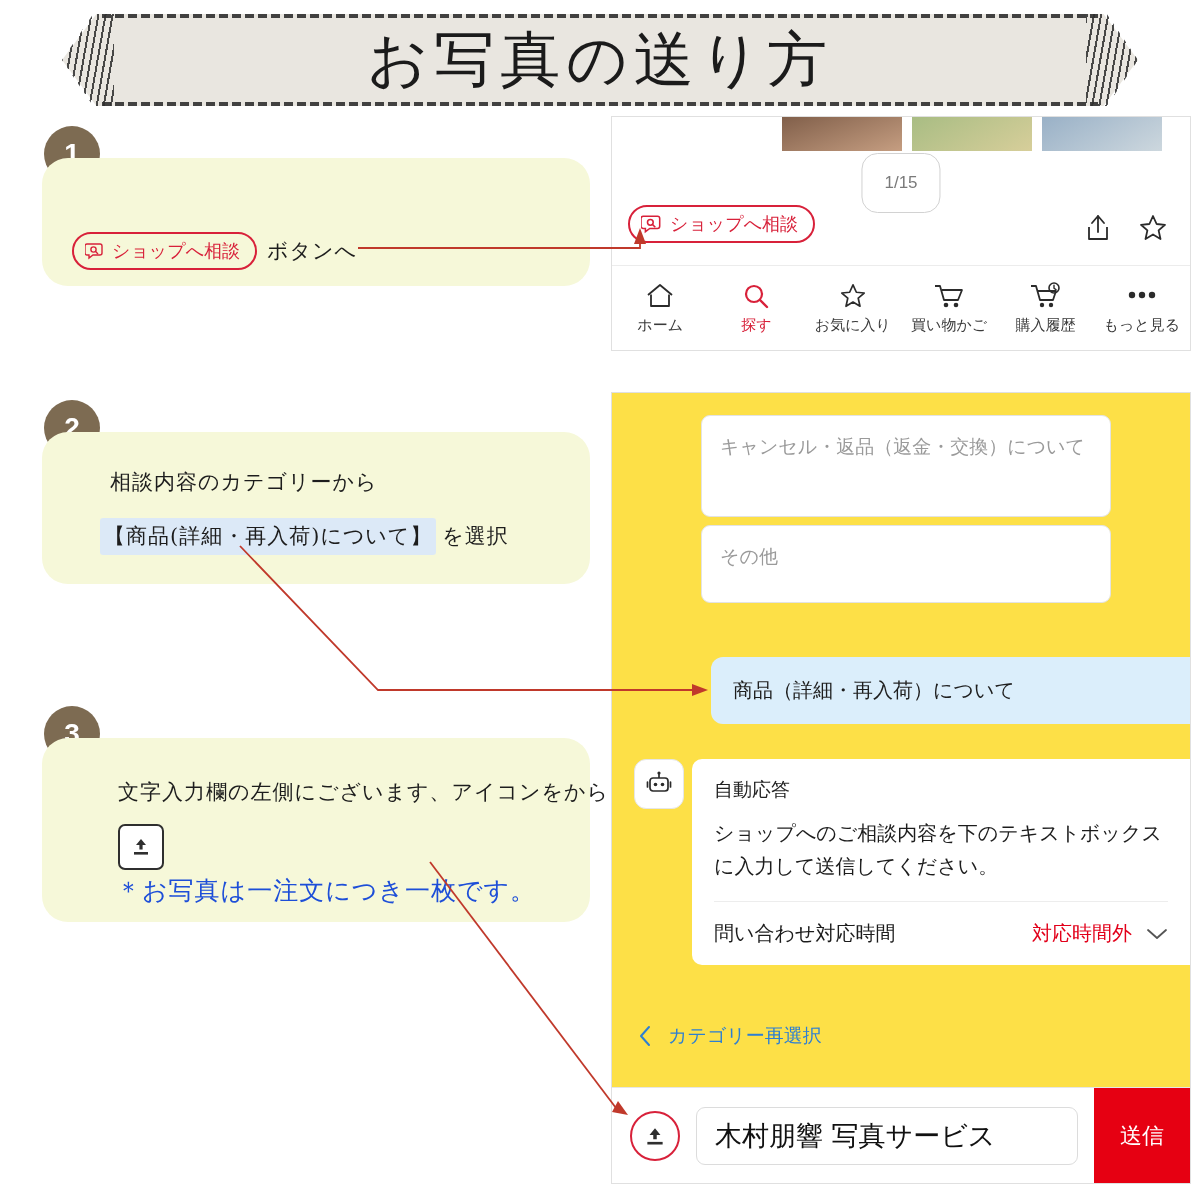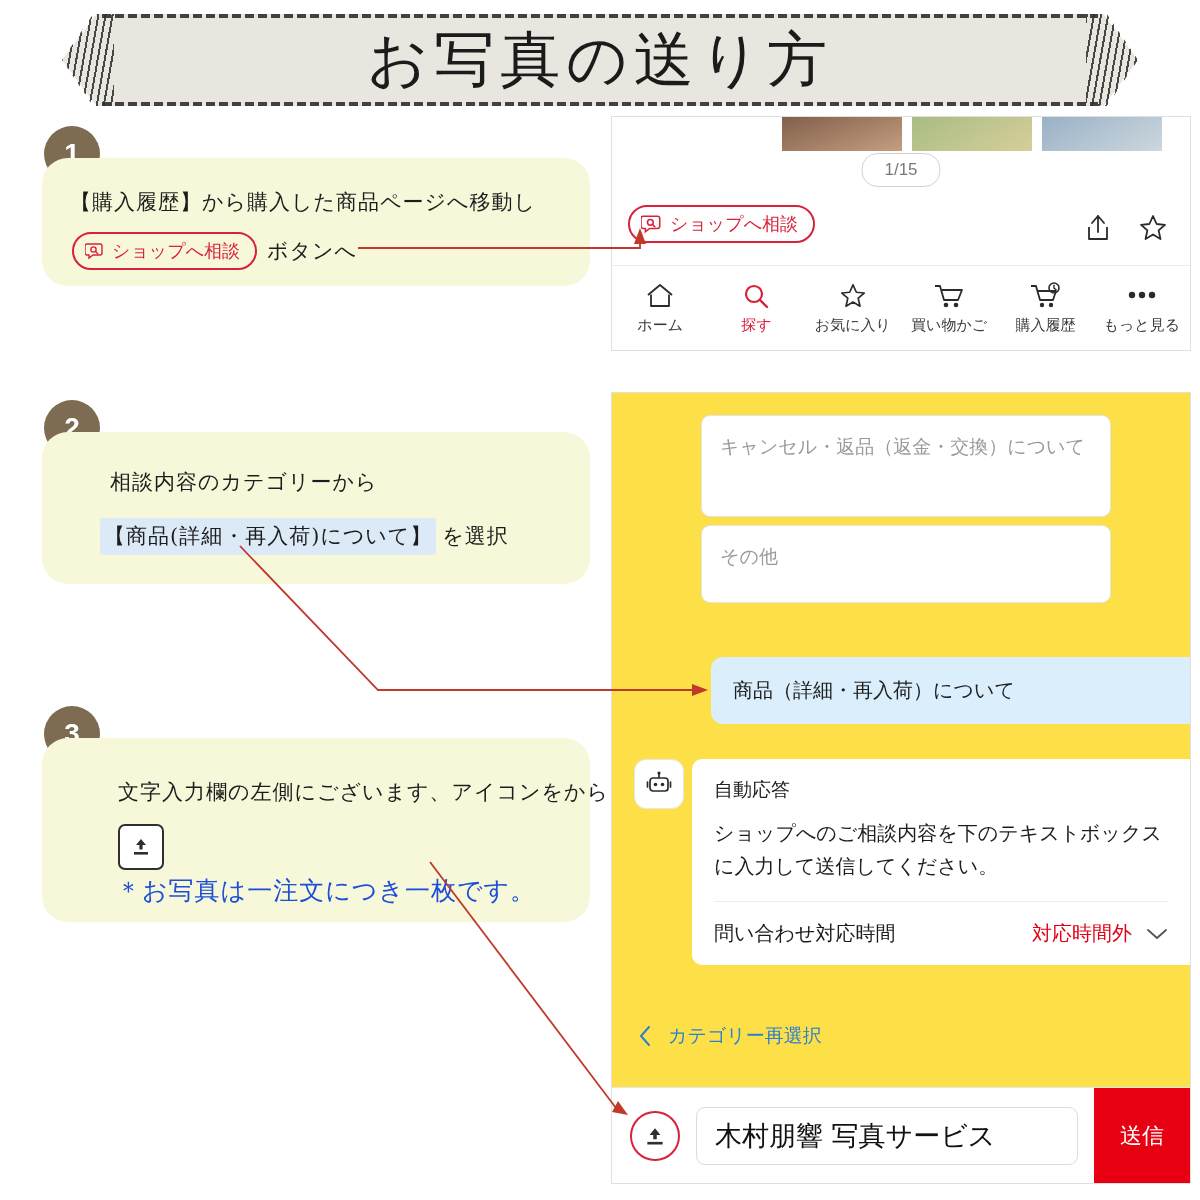--- a/index.html
+++ b/index.html
@@ -170,21 +170,21 @@
   .page-chip {
     position: absolute;
     left: 50%;
     transform: translateX(-50%);
     top: 36px;
     border: 1px solid #d2d2d2;
     border-radius: 16px;
     background: #fff;
     color: #7a7a7a;
     font-size: 17px;
-    padding: 6px 22px;
+    padding: 19px 22px;
   }
   .shot1-actionrow {
     position: absolute;
     left: 0; right: 0; top: 82px;
     height: 62px;
     display: flex;
     align-items: center;
     padding: 0 22px;
     box-sizing: border-box;
   }
@@ -374,21 +374,20 @@
   <div class="banner-line-top"></div>
   <div class="banner-line-bottom"></div>
   <div class="banner-title">お写真の送り方</div>
 </div>
 
 <div class="num-bubble" style="left:44px; top:126px;">
   <span>1</span>
 </div>
 
 <div class="note" style="left:42px; top:158px; width:548px; height:128px;">
-  <div class="note-line" style="position:absolute; left:28px; top:28px;">【購入履歴】から購入した商品ページへ移動し</div>
   <div style="position:absolute; left:30px; top:74px; display:flex; align-items:center; gap:10px;">
     <span class="consult-pill">
       <svg width="20" height="18" viewBox="0 0 20 18">
         <path d="M2 2 h13 a2 2 0 0 1 2 2 v7 a2 2 0 0 1 -2 2 h-7 l-4 3 v-3 h-2 a2 2 0 0 1 -2 -2 v-7 a2 2 0 0 1 2 -2 z" fill="none" stroke="#d8213a" stroke-width="1.4"></path>
         <circle cx="8.5" cy="7.5" r="2.6" fill="none" stroke="#d8213a" stroke-width="1.4"></circle>
         <line x1="10.6" y1="9.6" x2="13" y2="12" stroke="#d8213a" stroke-width="1.4"></line>
       </svg>
       <span>ショップへ相談</span>
     </span>
     <span class="note-line">ボタンへ</span>

